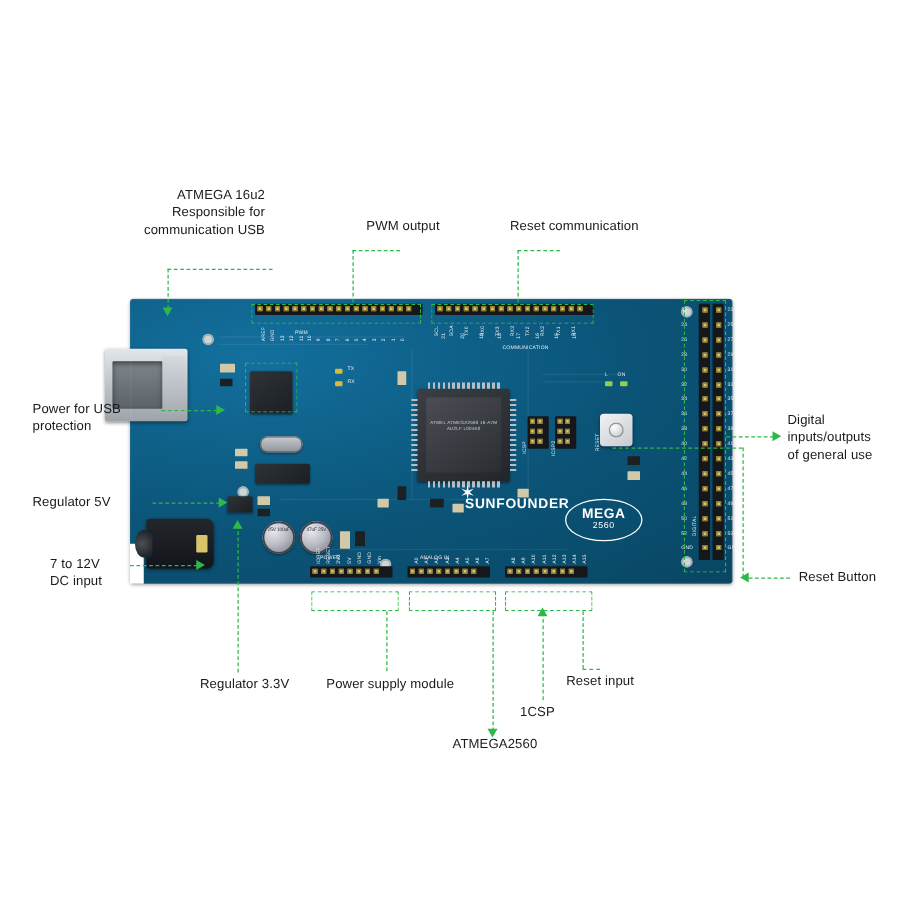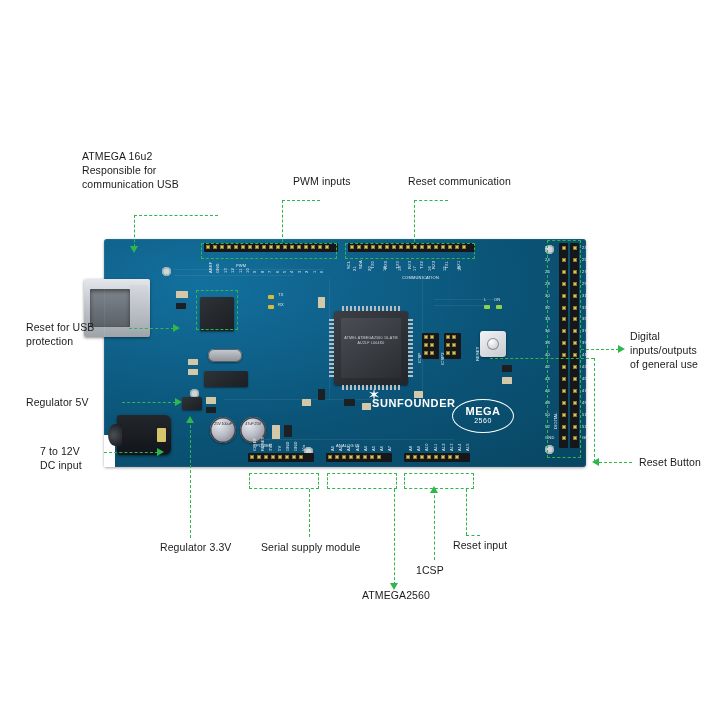--- a/index.html
+++ b/index.html
@@ -653,33 +653,33 @@
   <div class="guide gv" style="left:394px; top:489px; height:96px;"></div>
   <div class="arrow down" style="left:390px; top:583px;"></div>
 
   <div class="guide gv" style="left:434px; top:490px; height:70px;"></div>
   <div class="arrow up" style="left:430px; top:486px;"></div>
 
   <div class="gbox" style="left:404px; top:473px; width:70px; height:16px;"></div>
   <div class="guide gv" style="left:466px; top:489px; height:46px;"></div>
   <div class="guide gh" style="left:466px; top:535px; width:14px;"></div>
 
-  <div class="anno" style="left:82px;  top:150px; width:130px;">ATMEGA 16u2
+  <div class="anno" style="left:82px;  top:150px; width:130px;text-align:right;">ATMEGA 16u2
 Responsible for
 communication USB</div>
-  <div class="anno" style="left:293px; top:175px;">PWM inputs</div>
+  <div class="anno" style="left:293px; top:175px;">PWM output</div>
   <div class="anno" style="left:408px; top:175px;">Reset communication</div>
   <div class="anno" style="left:630px; top:330px; width:86px;">Digital
 inputs/outputs
 of general use</div>
-  <div class="anno" style="left:26px;  top:321px; width:100px;">Reset for USB
+  <div class="anno" style="left:26px;  top:321px; width:100px;">Power for USB
 protection</div>
   <div class="anno" style="left:26px;  top:396px;">Regulator 5V</div>
   <div class="anno" style="left:40px;  top:445px; width:70px;">7 to 12V
 DC input</div>
   <div class="anno" style="left:639px; top:456px;text-align:center;">Reset Button</div>
   <div class="anno" style="left:160px; top:541px;">Regulator 3.3V</div>
-  <div class="anno" style="left:261px; top:541px;">Serial supply module</div>
+  <div class="anno" style="left:261px; top:541px;">Power supply module</div>
   <div class="anno" style="left:362px; top:589px;">ATMEGA2560</div>
   <div class="anno" style="left:416px; top:564px;">1CSP</div>
   <div class="anno" style="left:453px; top:539px;">Reset input</div>
 
 </div>
 
 </body></html>

